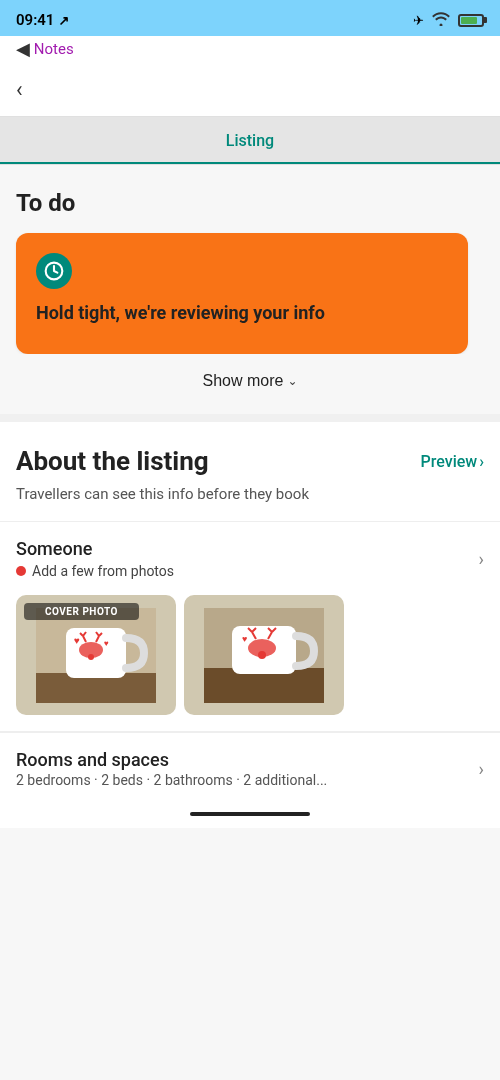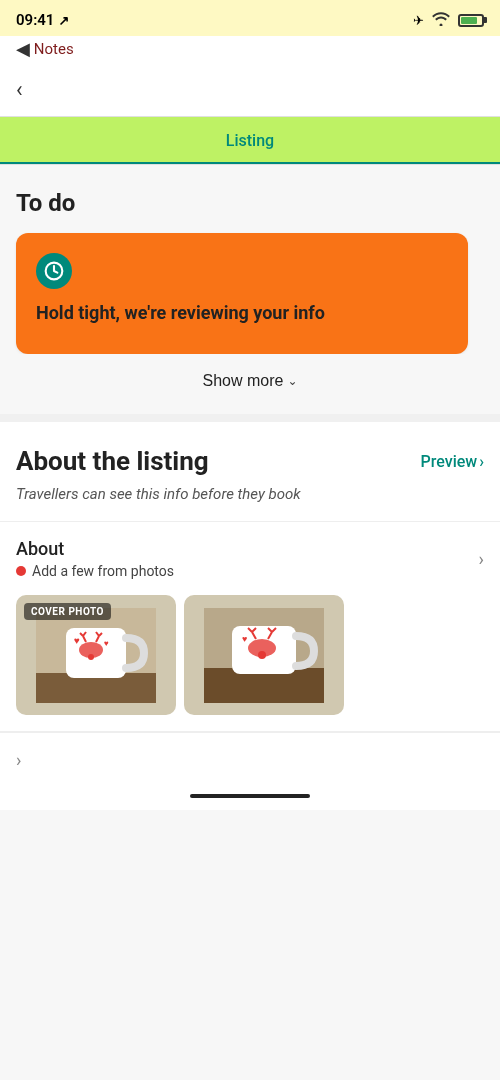--- a/index.html
+++ b/index.html
@@ -7,21 +7,21 @@
     body {
       font-family: -apple-system, BlinkMacSystemFont, 'Segoe UI', Roboto, Helvetica, Arial, sans-serif;
       background: #f7f7f7;
       width: 500px;
       min-height: 1080px;
       overflow-x: hidden;
     }
 
     
     .status-bar {
-      background: #fef9c3;
+      background: #7dd3fc;
       display: flex;
       align-items: center;
       justify-content: space-between;
       padding: 10px 16px 6px 16px;
       height: 36px;
     }
     .status-bar .time {
       font-size: 15px;
       font-weight: 600;
       display: flex;
@@ -69,21 +69,21 @@
       display: flex;
       align-items: center;
     }
     .back-arrow {
       font-size: 18px;
       color: #333;
       margin-right: 4px;
     }
     .notes-label {
       font-size: 15px;
-      color: #7f1d1d;
+      color: #a21caf;
     }
 
     
     .header {
       background: #fff;
       display: flex;
       align-items: center;
       padding: 10px 16px 14px 16px;
       border-bottom: 1px solid #e0e0e0;
     }
@@ -94,21 +94,21 @@
       cursor: pointer;
     }
     .header-title {
       font-size: 17px;
       font-weight: 500;
       color: #222;
     }
 
     
     .tabs {
-      background: #bef264;
+      background: #e5e5e5;
       display: flex;
       border-bottom: 1px solid #e0e0e0;
     }
     .tab {
       flex: 1;
       text-align: center;
       padding: 14px 0;
       font-size: 16px;
       cursor: pointer;
       position: relative;
@@ -222,21 +222,20 @@
       font-weight: 500;
       display: flex;
       align-items: center;
       gap: 2px;
       cursor: pointer;
     }
     .about-subtitle {
       font-size: 15px;
       color: #555;
       line-height: 1.4;
-      font-style: italic;
     }
 
     
     .photos-section {
       background: #fff;
       padding: 0 0 0 0;
       border-bottom: 1px solid #eee;
     }
     .list-item {
       display: flex;
@@ -298,21 +297,21 @@
     }
     
     .cover-photo-badge {
       position: absolute;
       top: 8px;
       left: 8px;
       background: rgba(0,0,0,0.55);
       color: #fff;
       font-size: 10px;
       font-weight: 700;
-      padding: 3px 7px;
+      padding: 3px 21px;
       border-radius: 4px;
       letter-spacing: 0.5px;
     }
 
     
     .rooms-section {
       background: #fff;
       padding: 0;
     }
     .rooms-item {
@@ -420,21 +419,21 @@
       <span>Preview</span>
       <span> ›</span>
     </div>
   </div>
   <div class="about-subtitle">Travellers can see this info before they book</div>
 </div>
 
 <div class="photos-section">
   <div class="list-item">
     <div class="list-item-left">
-      <div class="list-item-title">About</div>
+      <div class="list-item-title">Someone</div>
       <div class="list-item-alert">
         <div class="red-dot"></div>
         <span>Add a few from photos</span>
       </div>
     </div>
     <span class="chevron-right">›</span>
   </div>
 
   <div class="photo-grid">
 
@@ -486,19 +485,23 @@
           <circle cx="58" cy="47" r="4" fill="#e53935"></circle>
           <text x="38" y="34" font-size="9" fill="#e53935">♥</text>
         </svg>
       </div>
     </div>
   </div>
 </div>
 
 <div class="rooms-section">
   <div class="rooms-item">
+    <div>
+      <div class="rooms-title">Rooms and spaces</div>
+      <div class="rooms-subtitle">2 bedrooms · 2 beds · 2 bathrooms · 2 additional...</div>
+    </div>
     <span class="chevron-right">›</span>
   </div>
 </div>
 
 <div class="bottom-bar">
   <div class="bottom-indicator"></div>
 </div>
 
 </body></html>

